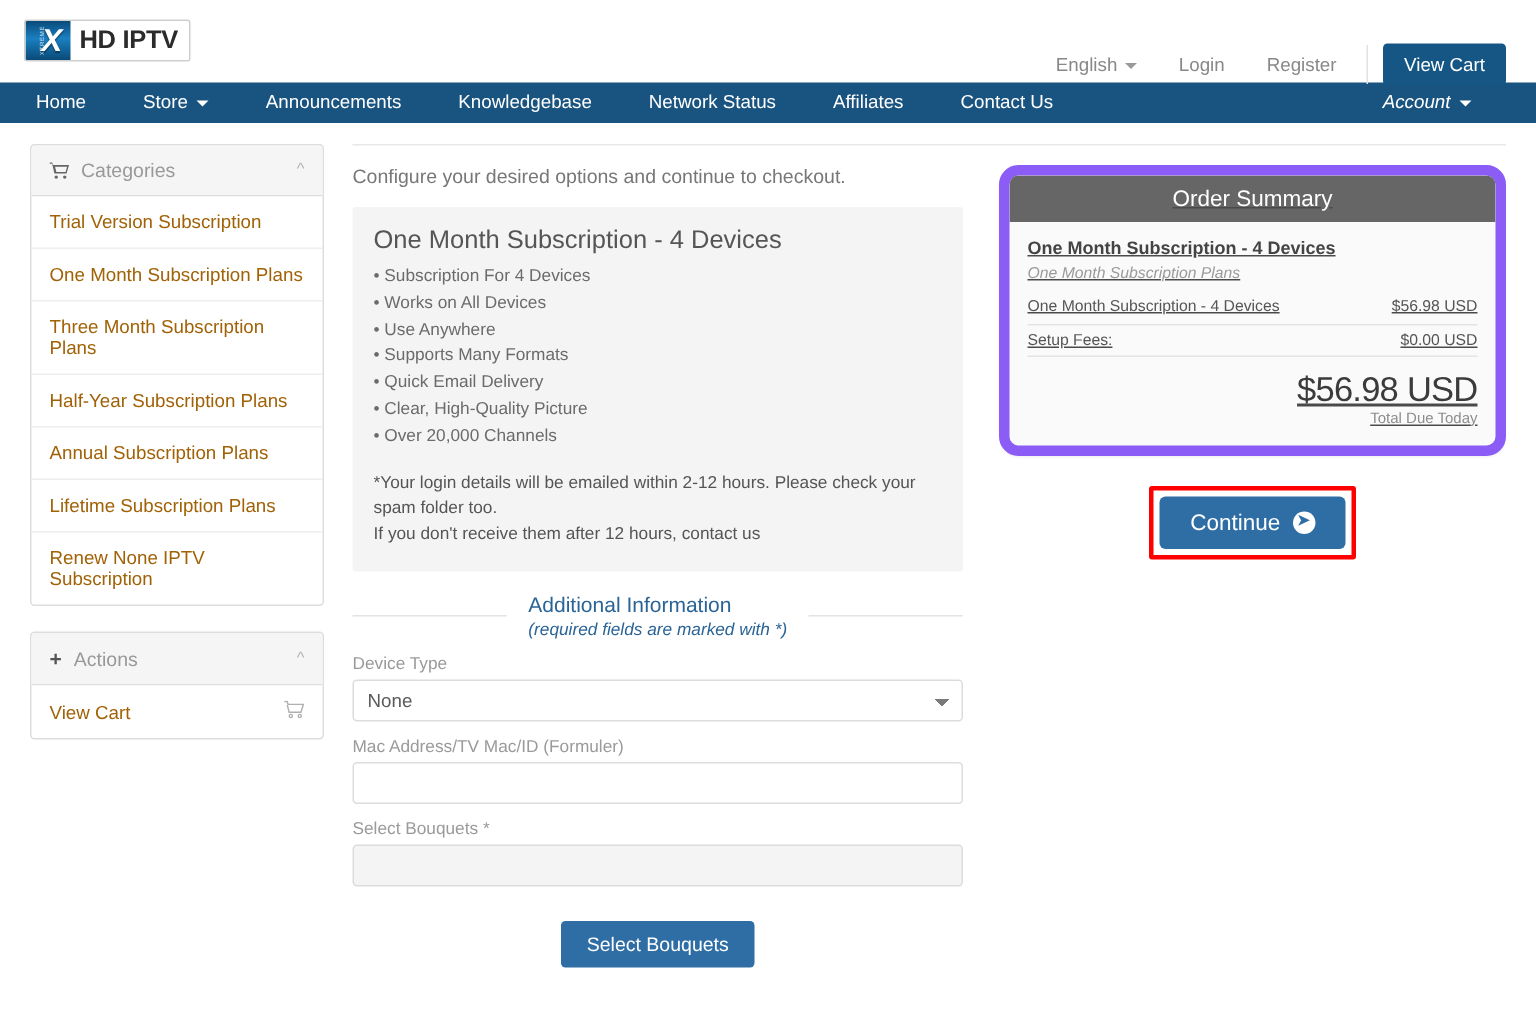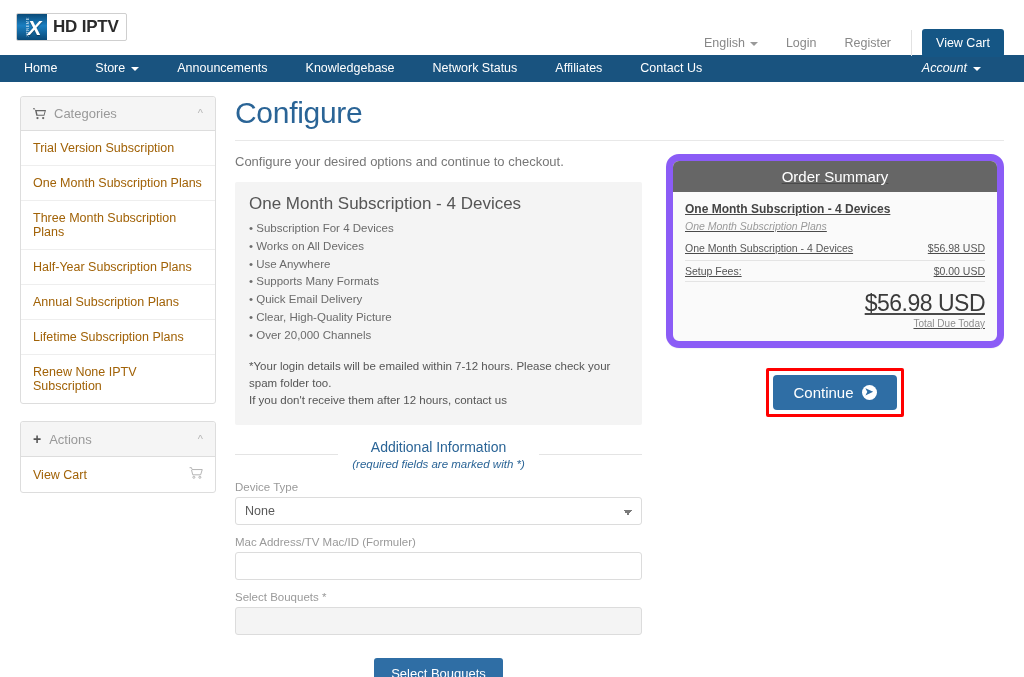--- a/index.html
+++ b/index.html
@@ -218,21 +218,21 @@
     color:#555555;
     line-height:1.5;
   }
 
   .addl-wrap {
     display:flex;
     align-items:center;
     margin:14px 0 2px 0;
   }
   .addl-rule { flex:1; border-top:1px solid #e4e4e4; }
-  .addl-center { padding:0 14px; text-align:center; }
+  .addl-center { padding:0 14px; text-align:left; }
   .addl-title {
     font-size:14px;
     color:#2a6496;
     line-height:1.2;
   }
   .addl-sub {
     font-size:11.5px;
     color:#2a6496;
     font-style:italic;
     margin-top:2px;
@@ -455,39 +455,38 @@
               <circle cx="5.5" cy="12" r="1.2"></circle>
               <circle cx="12.5" cy="12" r="1.2"></circle>
             </svg>
         </span>
       </div>
     </div>
 
   </div>
 
   <div class="content">
-    <h1 class="page-title">Configure</h1>
     <div class="title-rule"></div>
 
     <div class="content-cols">
 
       <div class="col-left">
         <p class="lead">Configure your desired options and continue to checkout.</p>
 
         <div class="product-box">
           <h2 class="product-title">One Month Subscription - 4 Devices</h2>
           <div class="feature">• Subscription For 4 Devices</div>
           <div class="feature">• Works on All Devices</div>
           <div class="feature">• Use Anywhere</div>
           <div class="feature">• Supports Many Formats</div>
           <div class="feature">• Quick Email Delivery</div>
           <div class="feature">• Clear, High-Quality Picture</div>
           <div class="feature">• Over 20,000 Channels</div>
           <div class="note">
-            <div>*Your login details will be emailed within 7-12 hours. Please check your spam folder too.</div>
+            <div>*Your login details will be emailed within 2-12 hours. Please check your spam folder too.</div>
             <div>If you don't receive them after 12 hours, contact us</div>
           </div>
         </div>
 
         <div class="addl-wrap">
           <div class="addl-rule"></div>
           <div class="addl-center">
             <div class="addl-title">Additional Information</div>
             <div class="addl-sub">(required fields are marked with *)</div>
           </div>

